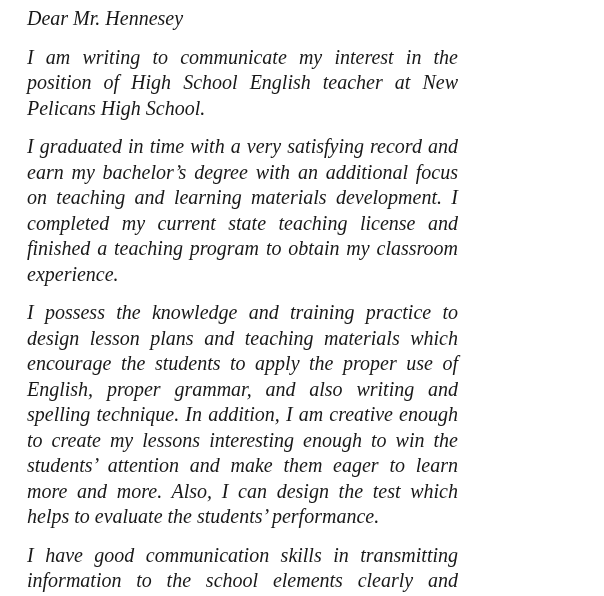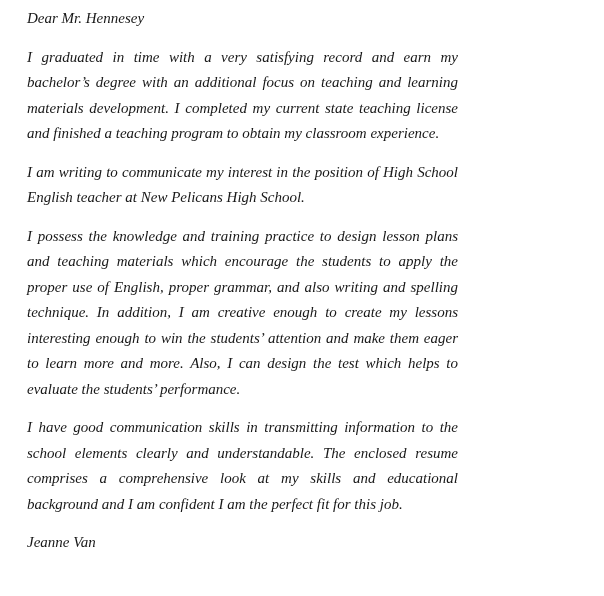--- a/index.html
+++ b/index.html
@@ -11,21 +11,21 @@
     position: relative;
     width: 484px;
     height: 596px;
     background: #ffffff;
     box-sizing: border-box;
     padding: 6px 26px 0 27px;
     overflow: hidden;
     color: #181818;
     font-family: "Liberation Serif", "DejaVu Serif", serif;
     font-style: italic;
-    font-size: 15px;
+    font-size: 20px;
     line-height: 25.5px;
   }
   .page p {
     margin: 0 0 13px 0;
   }
   .para {
     text-align: justify;
   }
   .salutation,
   .closing,
@@ -38,23 +38,23 @@
   .signature {
     margin-bottom: 0 !important;
   }
 </style>
 </head>
 <body>
 
 <div class="page">
   <p class="salutation">Dear Mr. Hennesey</p>
 
+  <p class="para">I am writing to communicate my interest in the position of High School English teacher at New Pelicans High School.</p>
+
   <p class="para">I graduated in time with a very satisfying record and earn my bachelor’s degree with an additional focus on teaching and learning materials development. I completed my current state teaching license and finished a teaching program to obtain my classroom experience.</p>
-
-  <p class="para">I am writing to communicate my interest in the position of High School English teacher at New Pelicans High School.</p>
 
   <p class="para">I possess the knowledge and training practice to design lesson plans and teaching materials which encourage the students to apply the proper use of English, proper grammar, and also writing and spelling technique. In addition, I am creative enough to create my lessons interesting enough to win the students’ attention and make them eager to learn more and more. Also, I can design the test which helps to evaluate the students’ performance.</p>
 
   <p class="para">I have good communication skills in transmitting information to the school elements clearly and understandable. The enclosed resume comprises a comprehensive look at my skills and educational background and I am confident I am the perfect fit for this job.</p>
 
 
 
   <p class="signature">Jeanne Van</p>
 </div>
 

